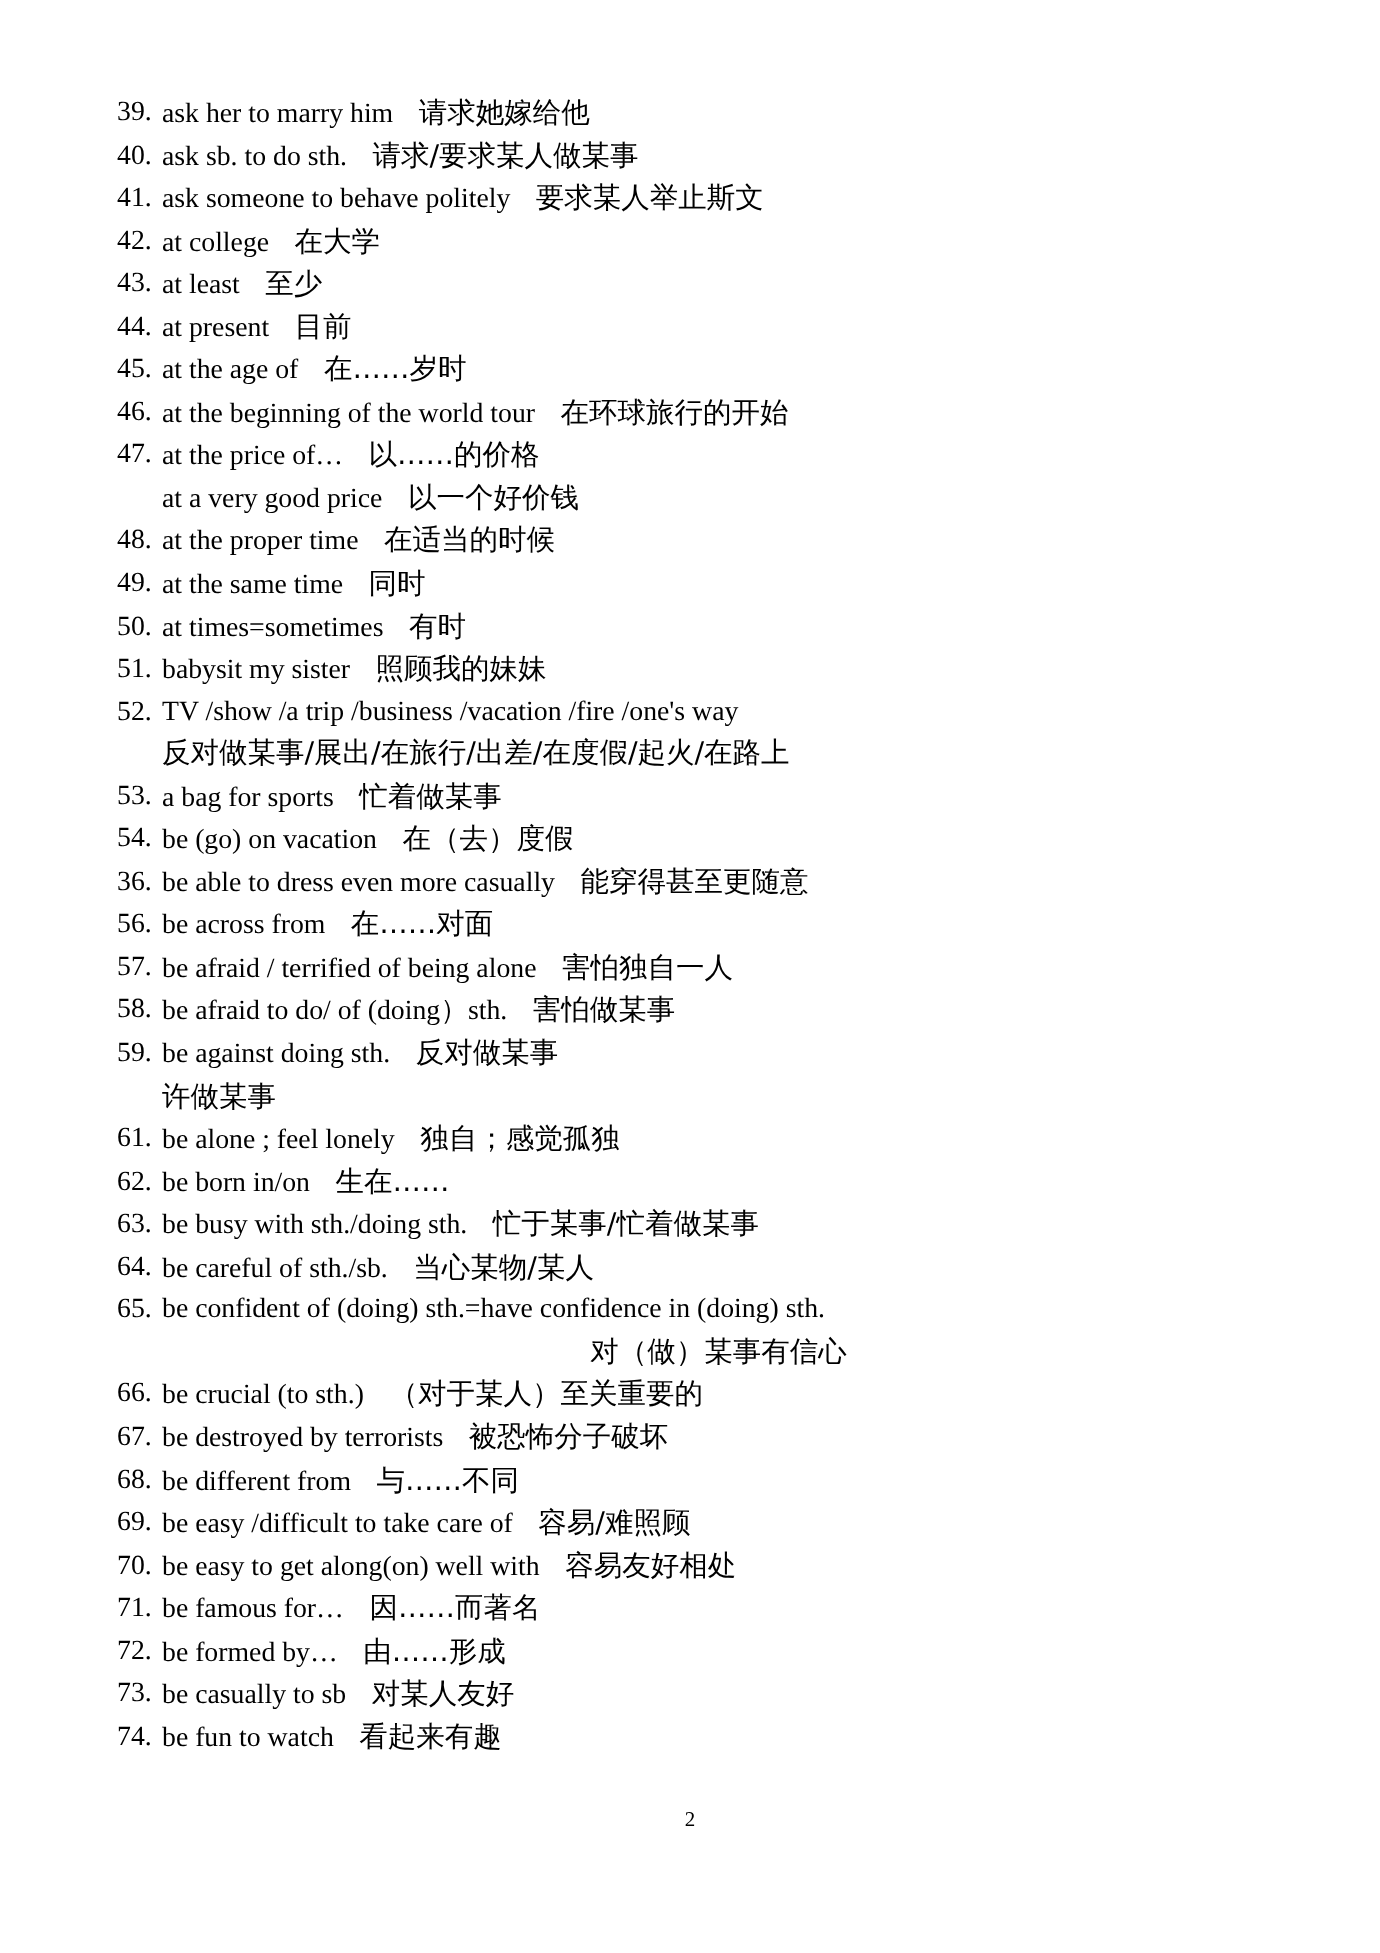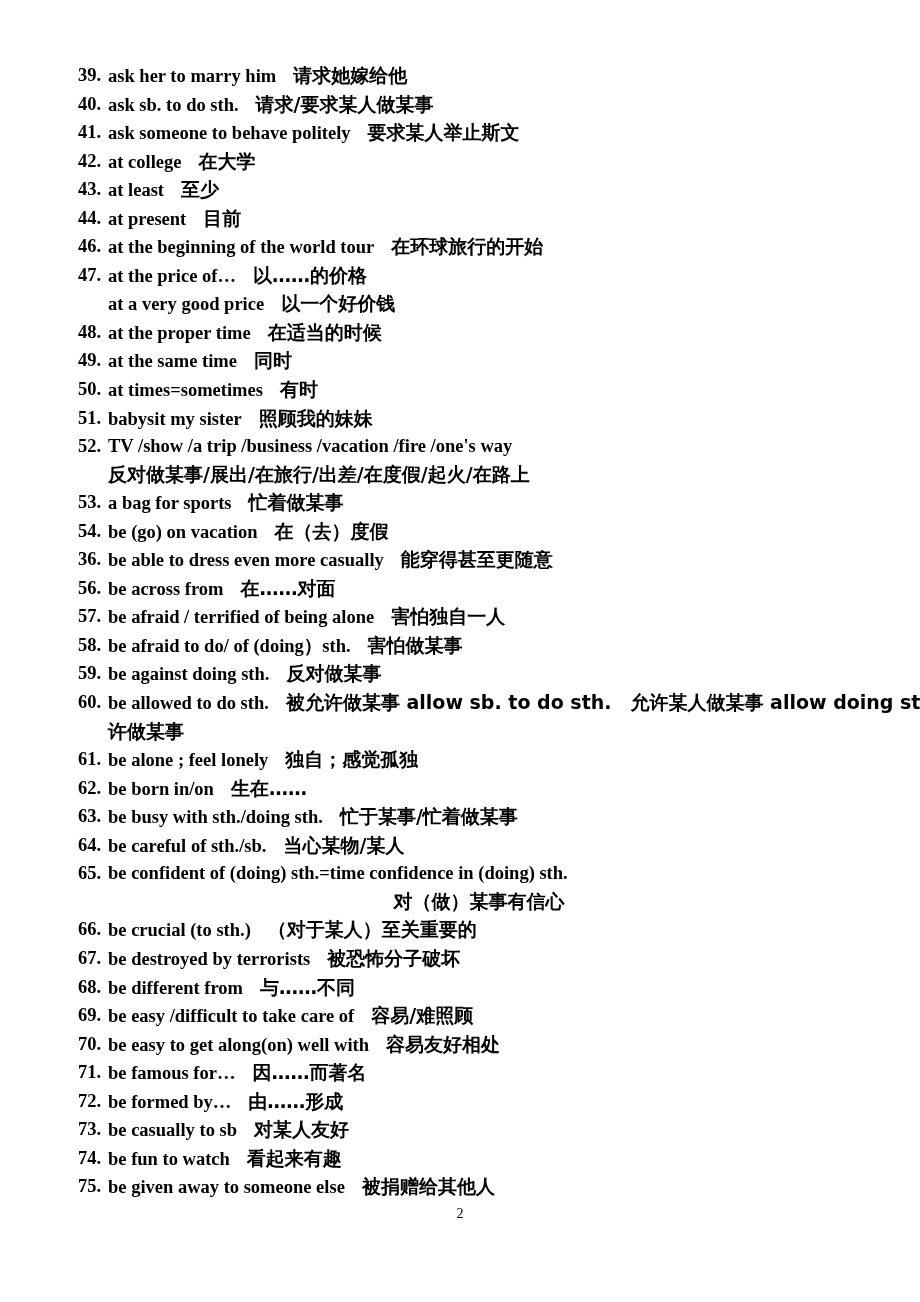--- a/index.html
+++ b/index.html
@@ -37,38 +37,36 @@
     position: relative;
     display: block;
     font-size: 18.5px;
     line-height: 27.55px;
     white-space: nowrap;
   }
 
   
   .entry.numbered {
     padding-left: 30px;
-    font-weight: bold;
   }
   .entry .num {
     position: absolute;
     left: 0;
     top: 0;
     width: 26px;
     text-align: left;
     font-size: 18.5px;
   }
   .entry .body {
     display: inline;
   }
 
   
   .entry.cont {
     padding-left: 30px;
-    font-weight: bold;
   }
   
   .entry.cont-flush {
     padding-left: 0;
     text-align: center;
   }
 
   .en { }
   .zh {
     font-family: "DejaVu Sans", "Liberation Sans", sans-serif;
@@ -90,49 +88,48 @@
 <body>
 
 <div id="page">
   <div class="entry-list" id="entry-list">
       <div class="entry numbered"><span class="num">39.</span><span class="body"><span class="en">ask her to marry him</span><span class="gap"></span><span class="zh">请求她嫁给他</span></span></div>
       <div class="entry numbered"><span class="num">40.</span><span class="body"><span class="en">ask sb. to do sth.</span><span class="gap"></span><span class="zh">请求/要求某人做某事</span></span></div>
       <div class="entry numbered"><span class="num">41.</span><span class="body"><span class="en">ask someone to behave politely</span><span class="gap"></span><span class="zh">要求某人举止斯文</span></span></div>
       <div class="entry numbered"><span class="num">42.</span><span class="body"><span class="en">at college</span><span class="gap"></span><span class="zh">在大学</span></span></div>
       <div class="entry numbered"><span class="num">43.</span><span class="body"><span class="en">at least</span><span class="gap"></span><span class="zh">至少</span></span></div>
       <div class="entry numbered"><span class="num">44.</span><span class="body"><span class="en">at present</span><span class="gap"></span><span class="zh">目前</span></span></div>
+      <div class="entry numbered"><span class="num">45.</span><span class="body"><span class="en">at the age of</span><span class="gap"></span><span class="zh">在……岁时</span></span></div>
       <div class="entry numbered"><span class="num">46.</span><span class="body"><span class="en">at the beginning of the world tour</span><span class="gap"></span><span class="zh">在环球旅行的开始</span></span></div>
       <div class="entry numbered"><span class="num">47.</span><span class="body"><span class="en">at the price of…</span><span class="gap"></span><span class="zh">以……的价格</span></span></div>
       <div class="entry cont"><span class="body"><span class="en">at a very good price</span><span class="gap"></span><span class="zh">以一个好价钱</span></span></div>
       <div class="entry numbered"><span class="num">48.</span><span class="body"><span class="en">at the proper time</span><span class="gap"></span><span class="zh">在适当的时候</span></span></div>
       <div class="entry numbered"><span class="num">49.</span><span class="body"><span class="en">at the same time</span><span class="gap"></span><span class="zh">同时</span></span></div>
       <div class="entry numbered"><span class="num">50.</span><span class="body"><span class="en">at times=sometimes</span><span class="gap"></span><span class="zh">有时</span></span></div>
       <div class="entry numbered"><span class="num">51.</span><span class="body"><span class="en">babysit my sister</span><span class="gap"></span><span class="zh">照顾我的妹妹</span></span></div>
       <div class="entry numbered"><span class="num">52.</span><span class="body"><span class="en">TV /show /a trip /business /vacation /fire /one's way</span></span></div>
       <div class="entry cont"><span class="body"><span class="zh">反对做某事/展出/在旅行/出差/在度假/起火/在路上</span></span></div>
       <div class="entry numbered"><span class="num">53.</span><span class="body"><span class="en">a bag for sports</span><span class="gap"></span><span class="zh">忙着做某事</span></span></div>
       <div class="entry numbered"><span class="num">54.</span><span class="body"><span class="en">be (go) on vacation</span><span class="gap"></span><span class="zh">在（去）度假</span></span></div>
       <div class="entry numbered"><span class="num">36.</span><span class="body"><span class="en">be able to dress even more casually</span><span class="gap"></span><span class="zh">能穿得甚至更随意</span></span></div>
       <div class="entry numbered"><span class="num">56.</span><span class="body"><span class="en">be across from</span><span class="gap"></span><span class="zh">在……对面</span></span></div>
       <div class="entry numbered"><span class="num">57.</span><span class="body"><span class="en">be afraid / terrified of being alone</span><span class="gap"></span><span class="zh">害怕独自一人</span></span></div>
       <div class="entry numbered"><span class="num">58.</span><span class="body"><span class="en">be afraid to do/ of (doing）sth.</span><span class="gap"></span><span class="zh">害怕做某事</span></span></div>
       <div class="entry numbered"><span class="num">59.</span><span class="body"><span class="en">be against doing sth.</span><span class="gap"></span><span class="zh">反对做某事</span></span></div>
-      <div class="entry numbered"><span class="num">60.</span><span class="body"><span class="en">be allowed to do sth.</span><span class="gap"></span><span class="zh">被允许做某事 allow sb. to do sth.　允许某人做某事 allow doing sth.　允</span></span></div>
       <div class="entry cont"><span class="body"><span class="zh">许做某事</span></span></div>
       <div class="entry numbered"><span class="num">61.</span><span class="body"><span class="en">be alone ; feel lonely</span><span class="gap"></span><span class="zh">独自；感觉孤独</span></span></div>
       <div class="entry numbered"><span class="num">62.</span><span class="body"><span class="en">be born in/on</span><span class="gap"></span><span class="zh">生在……</span></span></div>
       <div class="entry numbered"><span class="num">63.</span><span class="body"><span class="en">be busy with sth./doing sth.</span><span class="gap"></span><span class="zh">忙于某事/忙着做某事</span></span></div>
       <div class="entry numbered"><span class="num">64.</span><span class="body"><span class="en">be careful of sth./sb.</span><span class="gap"></span><span class="zh">当心某物/某人</span></span></div>
-      <div class="entry numbered"><span class="num">65.</span><span class="body"><span class="en">be confident of (doing) sth.=time confidence in (doing) sth.</span></span></div>
+      <div class="entry numbered"><span class="num">65.</span><span class="body"><span class="en">be confident of (doing) sth.=have confidence in (doing) sth.</span></span></div>
       <div class="entry cont cont-flush"><span class="body"><span class="zh">对（做）某事有信心</span></span></div>
       <div class="entry numbered"><span class="num">66.</span><span class="body"><span class="en">be crucial (to sth.)</span><span class="gap"></span><span class="zh">（对于某人）至关重要的</span></span></div>
       <div class="entry numbered"><span class="num">67.</span><span class="body"><span class="en">be destroyed by terrorists</span><span class="gap"></span><span class="zh">被恐怖分子破坏</span></span></div>
       <div class="entry numbered"><span class="num">68.</span><span class="body"><span class="en">be different from</span><span class="gap"></span><span class="zh">与……不同</span></span></div>
       <div class="entry numbered"><span class="num">69.</span><span class="body"><span class="en">be easy /difficult to take care of</span><span class="gap"></span><span class="zh">容易/难照顾</span></span></div>
       <div class="entry numbered"><span class="num">70.</span><span class="body"><span class="en">be easy to get along(on) well with</span><span class="gap"></span><span class="zh">容易友好相处</span></span></div>
       <div class="entry numbered"><span class="num">71.</span><span class="body"><span class="en">be famous for…</span><span class="gap"></span><span class="zh">因……而著名</span></span></div>
       <div class="entry numbered"><span class="num">72.</span><span class="body"><span class="en">be formed by…</span><span class="gap"></span><span class="zh">由……形成</span></span></div>
       <div class="entry numbered"><span class="num">73.</span><span class="body"><span class="en">be casually to sb</span><span class="gap"></span><span class="zh">对某人友好</span></span></div>
       <div class="entry numbered"><span class="num">74.</span><span class="body"><span class="en">be fun to watch</span><span class="gap"></span><span class="zh">看起来有趣</span></span></div>
-      <div class="entry numbered"><span class="num">75.</span><span class="body"><span class="en">be given away to someone else</span><span class="gap"></span><span class="zh">被捐赠给其他人</span></span></div>
     </div>
   <div id="page-number">2</div>
 </div>
 
 </body></html>

